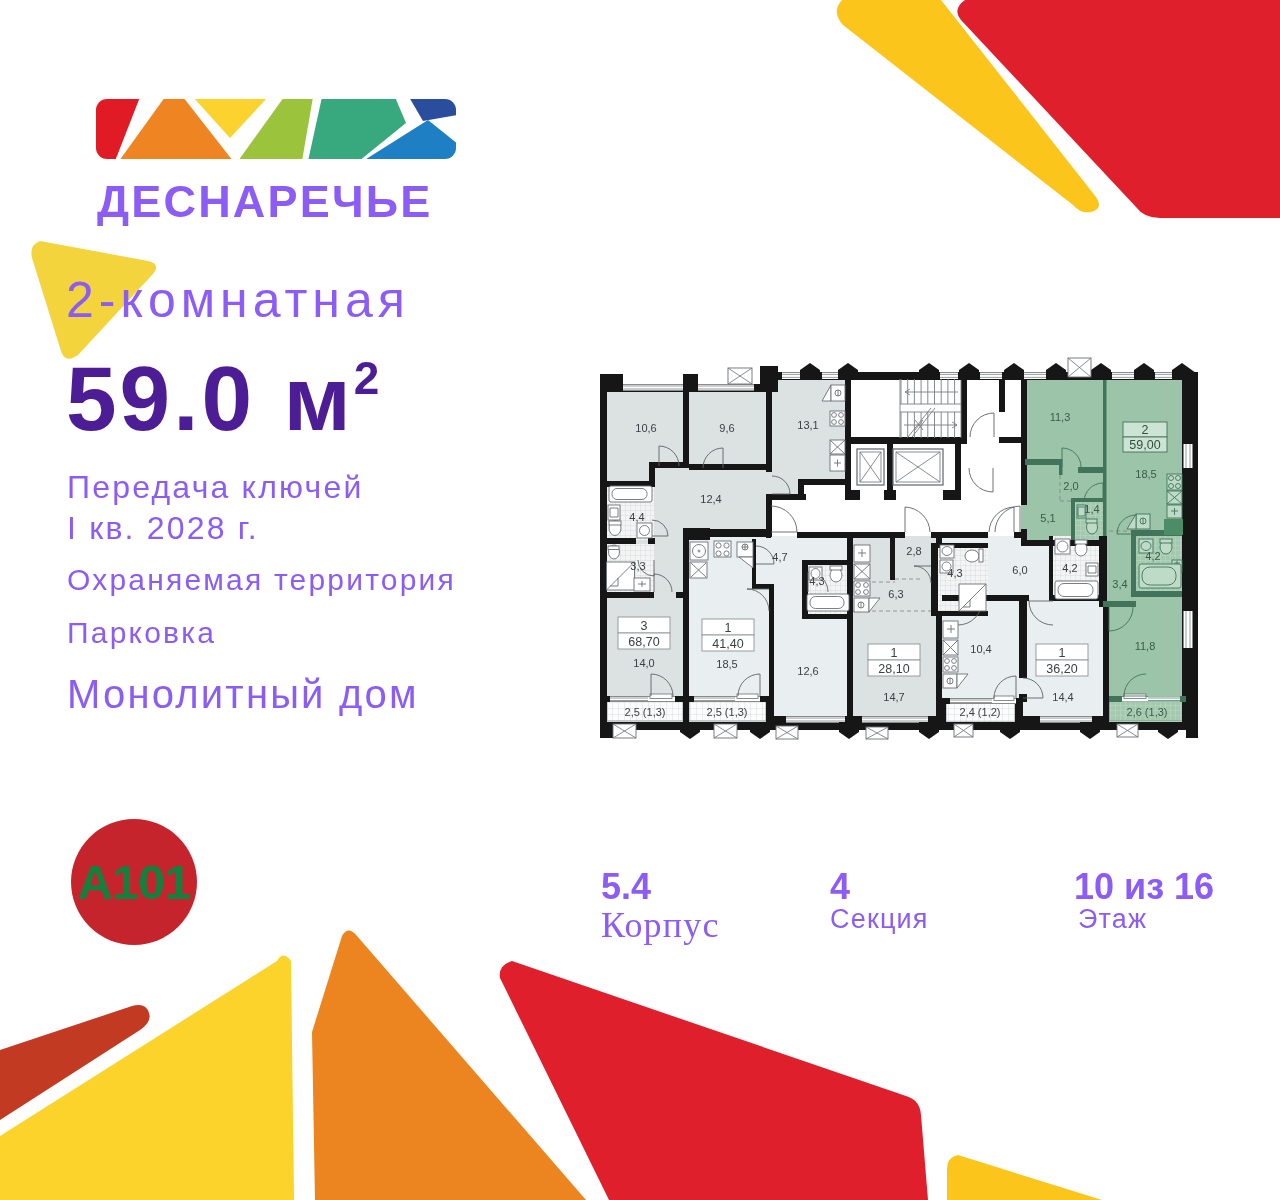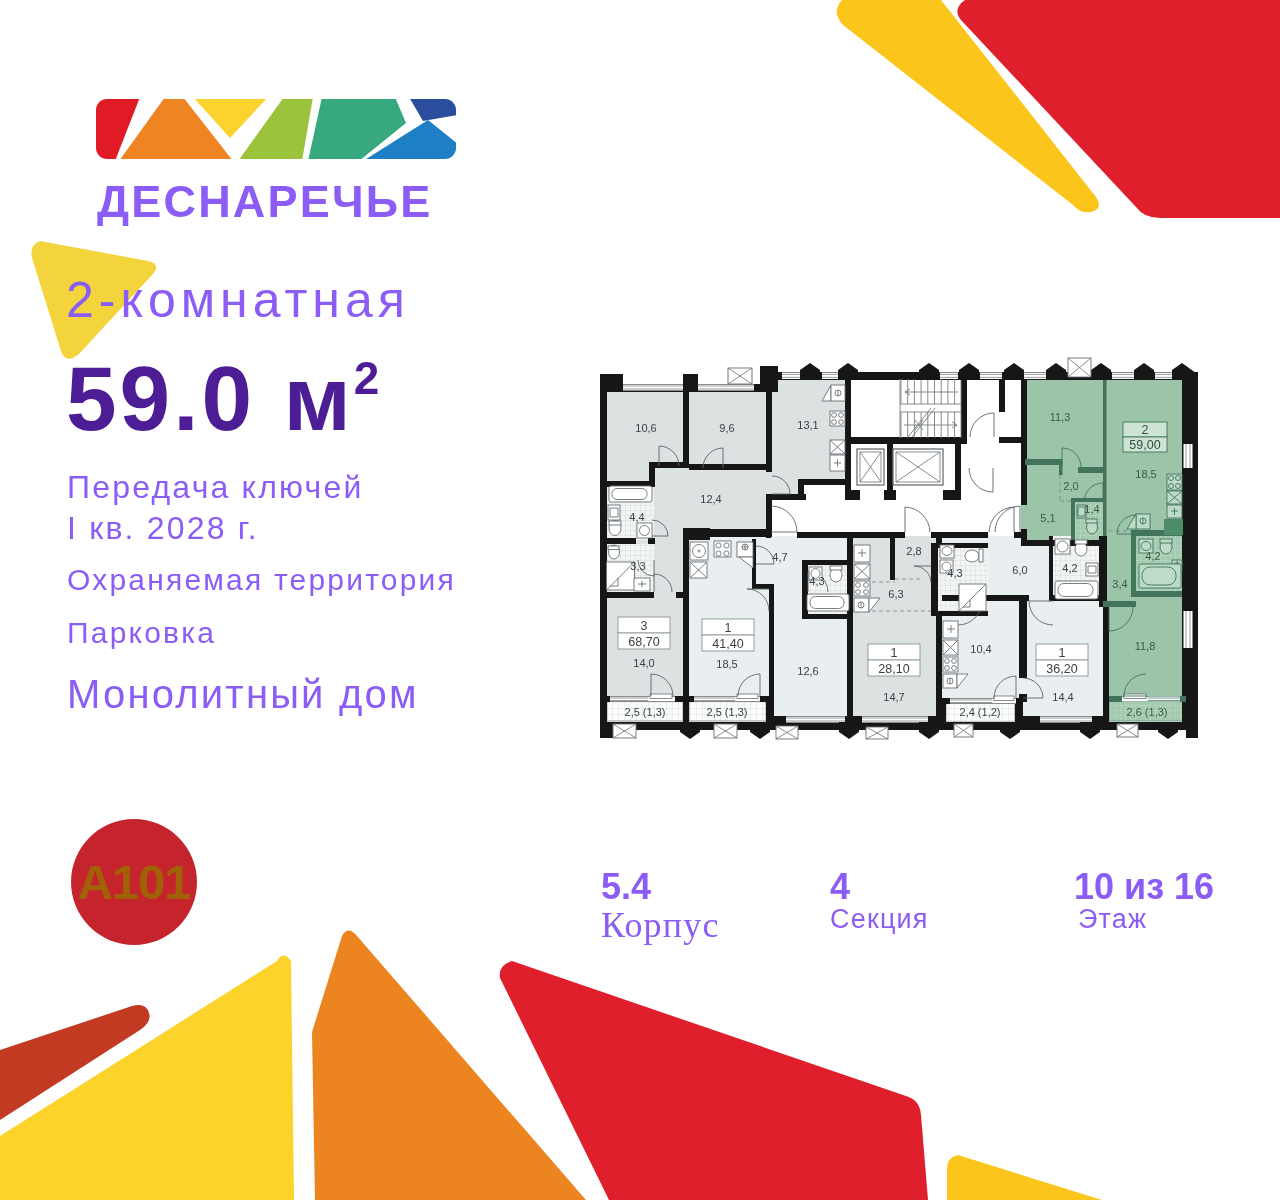--- a/index.html
+++ b/index.html
@@ -64,21 +64,21 @@
 <div class="abs navy" style="left:66px;top:271px;font-size:50px;letter-spacing:5px;">2-комнатная</div>
 
 <div class="abs" style="left:66px;top:347px;font-size:91px;font-weight:700;color:#4c1d95;letter-spacing:3px;">59.0 м<span style="font-size:46px;vertical-align:36px;letter-spacing:0;">2</span></div>
 
 <div class="abs navy" style="left:67px;top:467px;font-size:32px;line-height:41px;letter-spacing:2.2px;">Передача ключей<br>I кв. 2028 г.</div>
 <div class="abs navy" style="left:67px;top:563px;font-size:30px;letter-spacing:2.2px;">Охраняемая территория</div>
 <div class="abs navy" style="left:67px;top:616px;font-size:30px;letter-spacing:2.2px;">Парковка</div>
 <div class="abs navy" style="left:67px;top:672px;font-size:40px;letter-spacing:2.2px;">Монолитный дом</div>
 
 <div class="abs" style="left:71px;top:819px;width:126px;height:126px;border-radius:50%;background:#c5242c;"></div>
-<div class="abs" style="left:71px;top:819px;width:126px;height:126px;line-height:126px;text-align:center;color:#a16207;font-size:49px;font-weight:700;letter-spacing:-1px;">A101</div>
+<div class="abs" style="left:71px;top:819px;width:126px;height:126px;line-height:126px;text-align:center;color:#15803d;font-size:49px;font-weight:700;letter-spacing:-1px;">A101</div>
 
 <div class="abs navy" style="left:601px;top:866px;font-size:36px;font-weight:700;">5.4</div>
 <div class="abs navy" style="left:601px;top:904px;font-size:36px;letter-spacing:1.2px;font-family:Liberation Serif, serif;">Корпус</div>
 
 <div class="abs navy" style="left:830px;top:866px;font-size:36px;font-weight:700;">4</div>
 <div class="abs navy" style="left:830px;top:904px;font-size:27px;letter-spacing:1.2px;">Секция</div>
 
 <div class="abs navy" style="left:1074px;top:866px;font-size:36px;font-weight:700;">10 из 16</div>
 <div class="abs navy" style="left:1078px;top:904px;font-size:27px;letter-spacing:1.2px;">Этаж</div>
 

